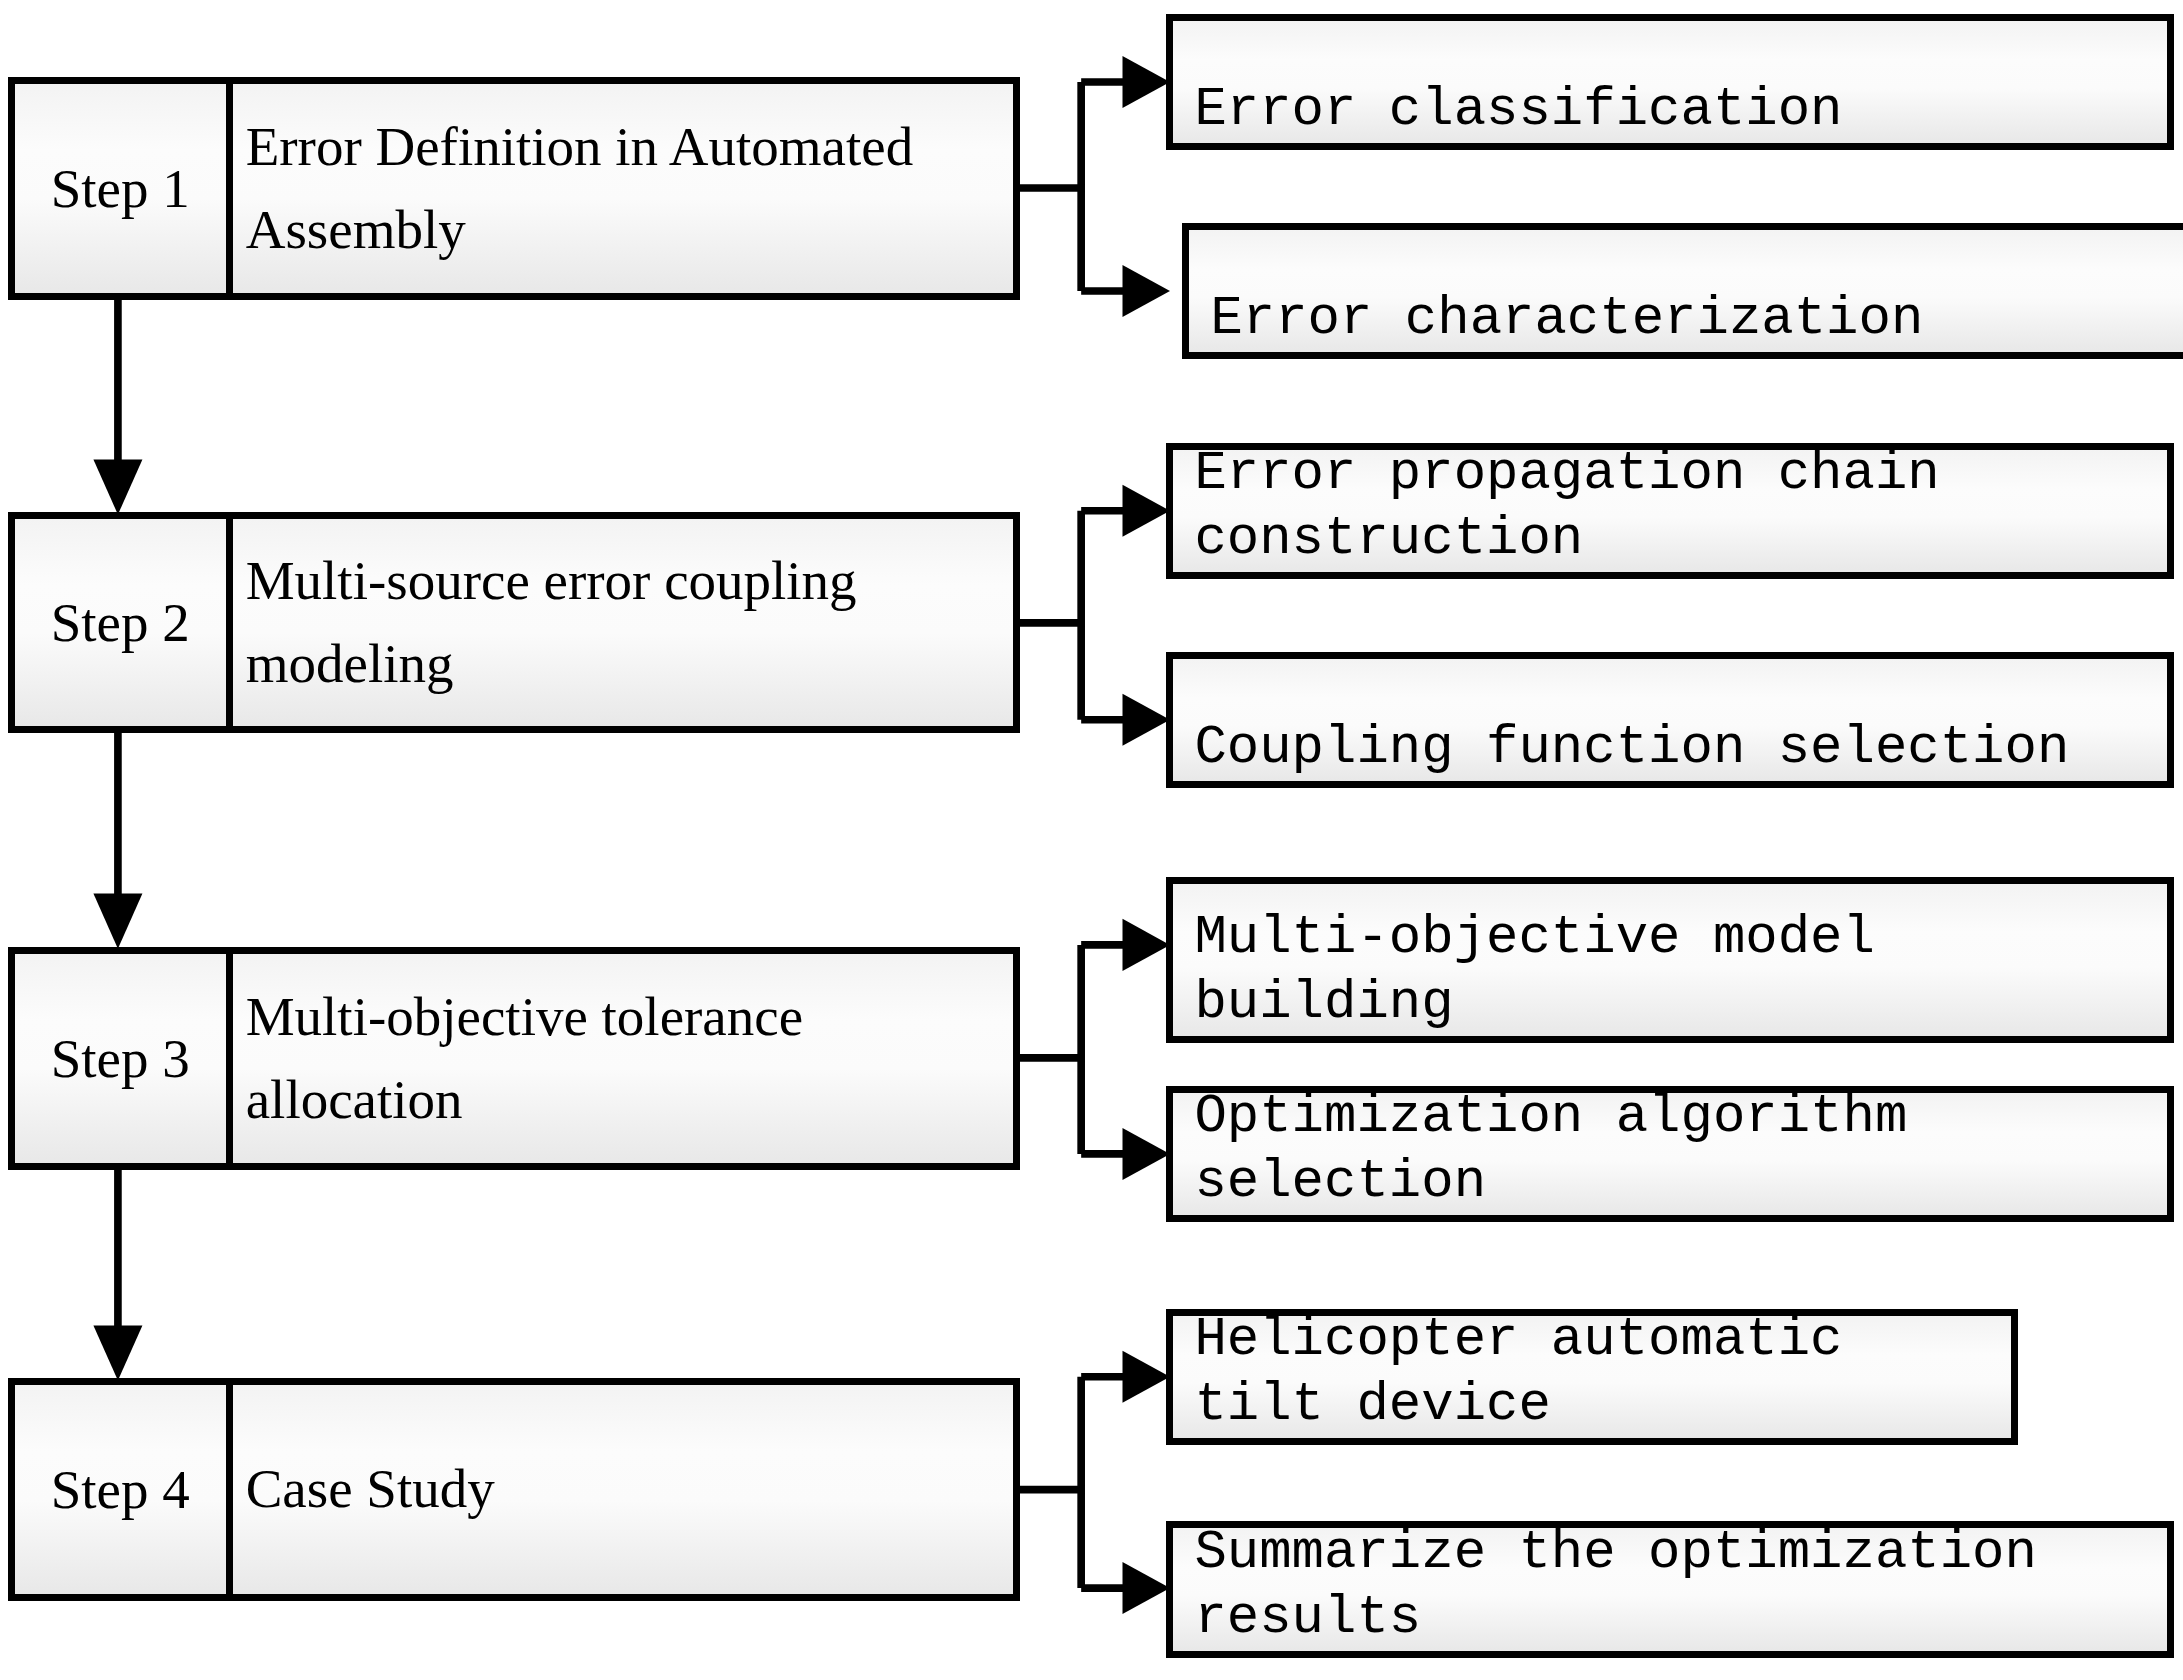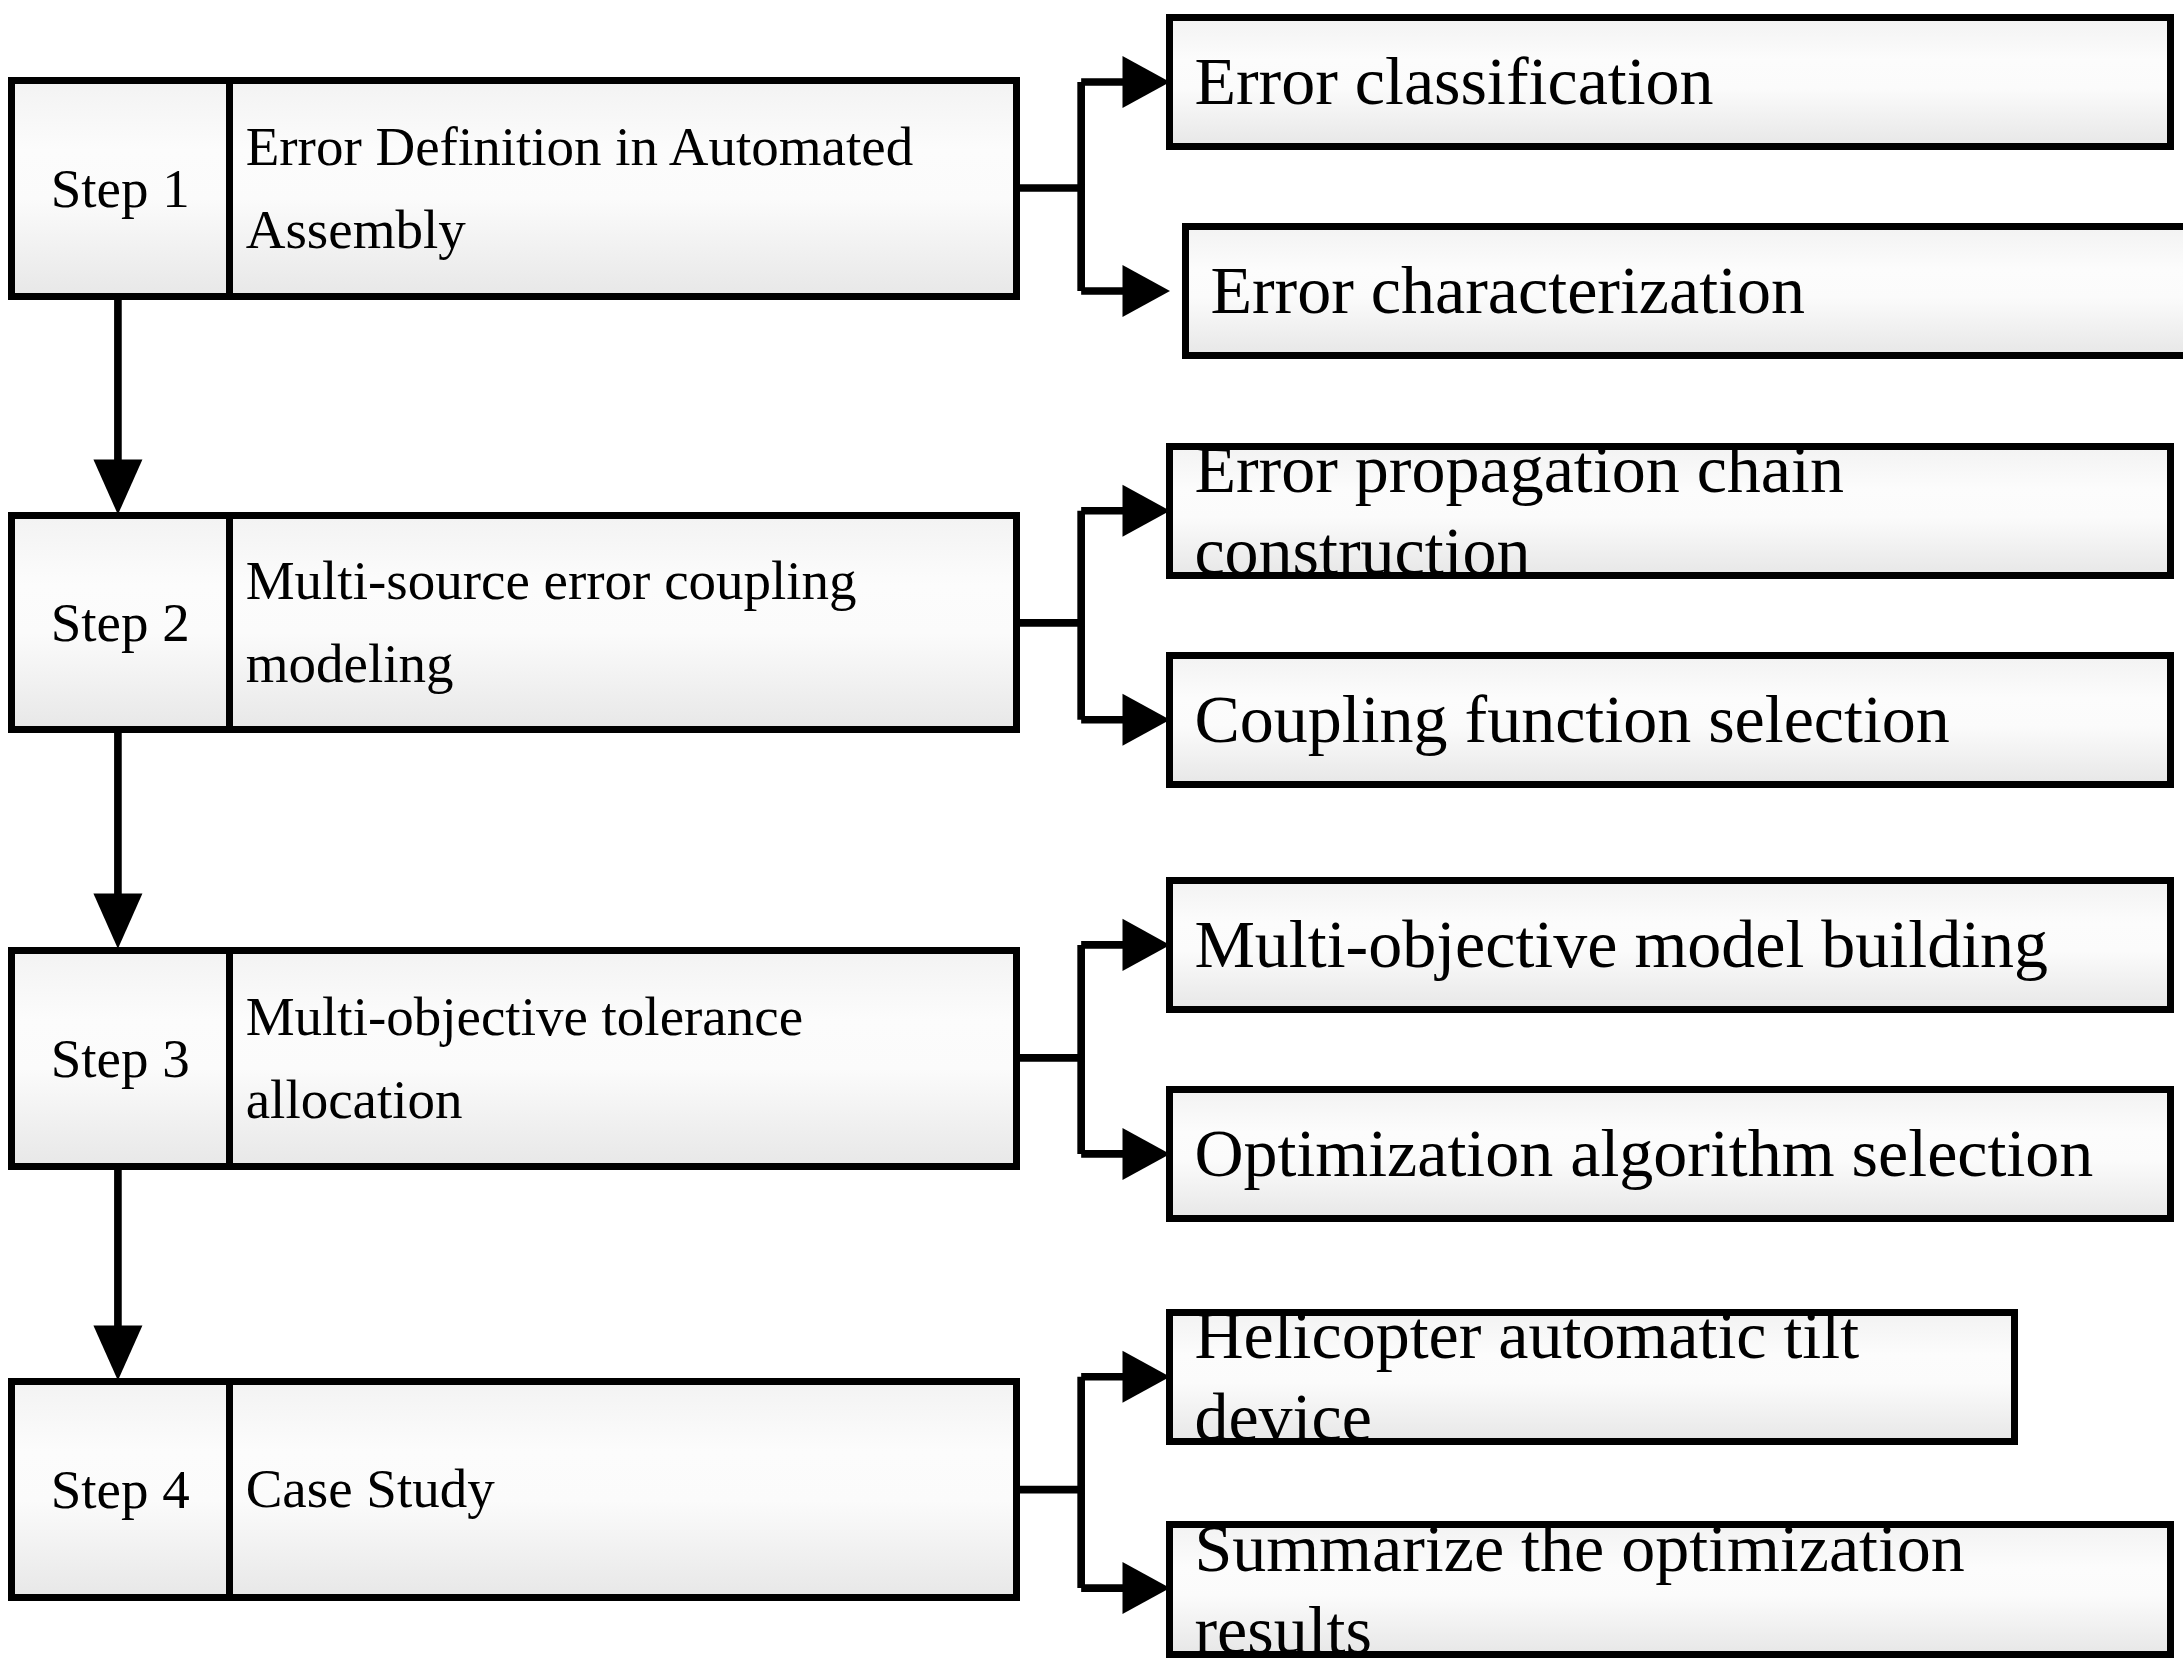--- a/index.html
+++ b/index.html
@@ -28,24 +28,25 @@
     font-size:55px;
   }
   .cell-title{
     flex:1;
     display:flex;align-items:center;
     padding:0 23px 0 13px;
     font-size:55px;
     line-height:1.5;
   }
   .out-box{
-    display:flex;align-items:center;
+    display:flex;align-items:flex-end;
     padding:0 18.4px 0 21.4px;
-    font-size:68px;
+    font-size:54px;
     line-height:1.2;
+    font-family:Liberation Mono, monospace;
   }
 </style>
 </head>
 <body>
 
 <div class="canvas">
 
   <svg class="connectors" viewBox="0 0 2851 2194" xmlns="http://www.w3.org/2000/svg">
     <g stroke="#000000" stroke-width="10" fill="none">
 
@@ -109,21 +110,21 @@
   </div>
 
   <div class="node main-box" style="left:7.7px;top:947px;width:1012px;height:223px;justify-content:flex-end;">
     <div class="cell-step">
       <span>Step 3</span>
     </div>
     <div class="cell-title">
       <span>Multi-objective tolerance allocation</span>
     </div>
   </div>
-  <div class="node out-box" style="left:1166px;top:877px;width:1008px;height:136px;">
+  <div class="node out-box" style="left:1166px;top:877px;width:1008px;height:166px;">
     <span>Multi-objective model building</span>
   </div>
   <div class="node out-box" style="left:1166px;top:1086px;width:1008px;height:136px;">
     <span>Optimization algorithm selection</span>
   </div>
 
   <div class="node main-box" style="left:7.7px;top:1378px;width:1012px;height:223px;">
     <div class="cell-step">
       <span>Step 4</span>
     </div>

